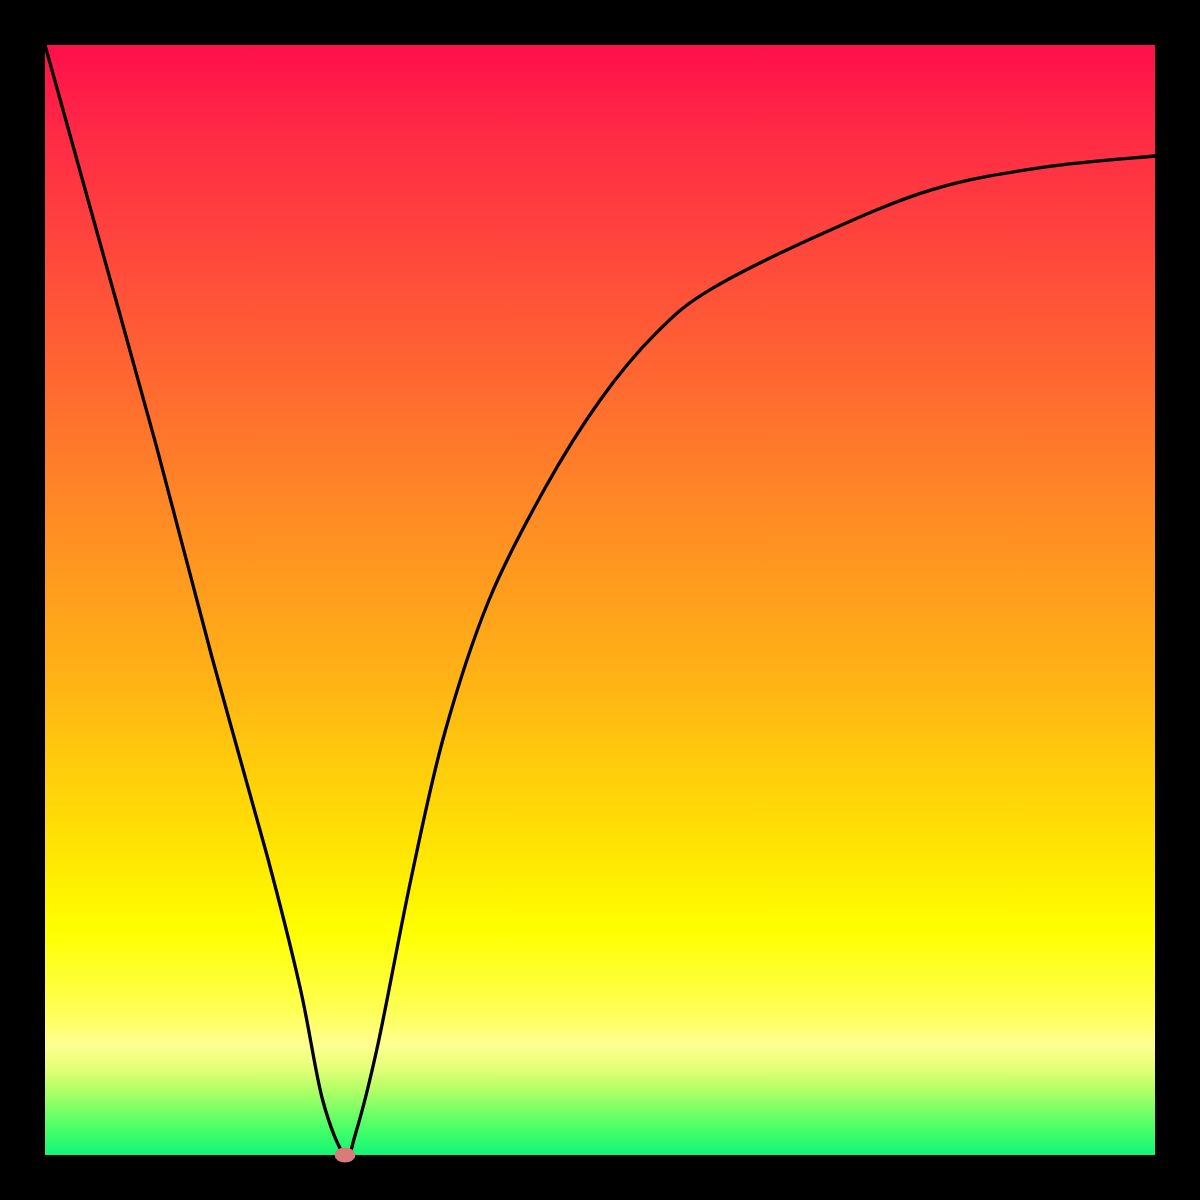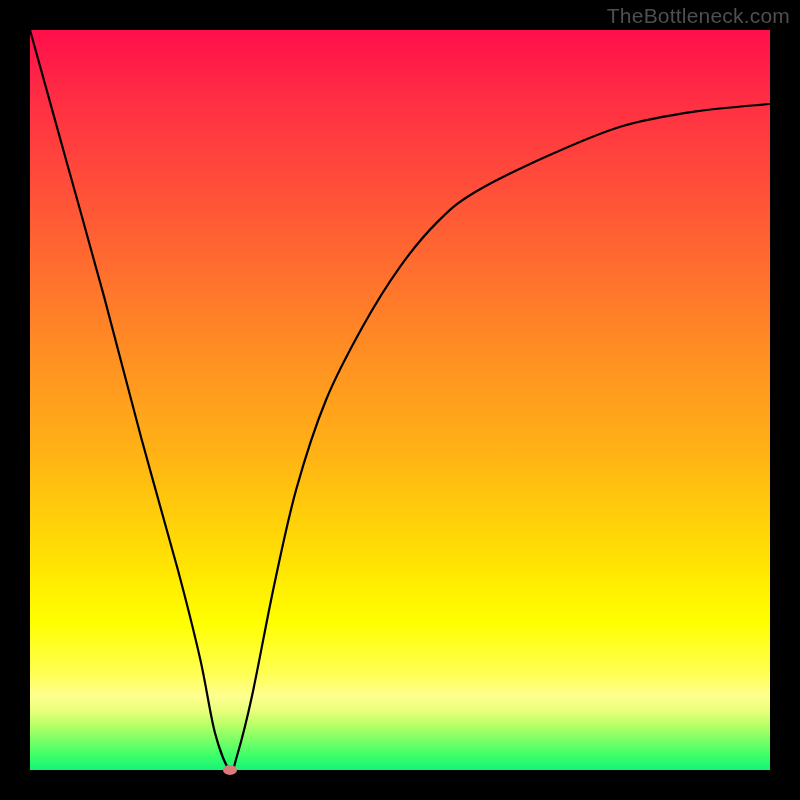--- a/index.html
+++ b/index.html
@@ -75,14 +75,13 @@
 <div class="frame">
 
   <div class="plot-area"></div>
 
   <svg class="curve" viewBox="0 0 740 740" preserveAspectRatio="none">
     <path fill="none" stroke="#000" stroke-width="2.2" stroke-linecap="round" d="M 0 0 C 6.166666666666667 22.200000000000006, 24.666666666666664 88.80000000000004, 37 133.20000000000005 C 49.333333333333336 177.60000000000005, 61.666666666666664 220.76666666666665, 74 266.4 C 86.33333333333333 312.0333333333333, 98.66666666666667 361.3666666666667, 111 407 C 123.33333333333333 452.6333333333333, 138.13333333333333 503.20000000000005, 148 540.2 C 157.86666666666667 577.2, 164.03333333333336 601.8666666666667, 170.20000000000002 629 C 176.36666666666667 656.1333333333333, 180.06666666666666 684.5, 185 703 C 189.93333333333334 721.5, 196.10000000000002 736.3, 199.8 740 C 203.5 743.7, 203.50000000000003 737.5333333333334, 207.20000000000002 725.2 C 210.9 712.8666666666667, 215.83333333333334 694.3666666666667, 222 666 C 228.16666666666666 637.6333333333333, 236.8 589.5333333333333, 244.20000000000002 555 C 251.60000000000002 520.4666666666667, 257.76666666666665 489.6333333333333, 266.4 458.8 C 275.0333333333333 427.9666666666667, 284.9 397.1333333333333, 296 370 C 307.1 342.8666666666667, 320.6666666666667 318.2, 333 296 C 345.3333333333333 273.8, 357.66666666666663 254.06666666666663, 370 236.79999999999995 C 382.33333333333337 219.53333333333327, 394.66666666666674 204.73333333333332, 407.00000000000006 192.39999999999998 C 419.33333333333337 180.06666666666663, 425.5 173.89999999999995, 444 162.79999999999995 C 462.5 151.69999999999996, 493.3333333333333 136.90000000000006, 518 125.80000000000007 C 542.6666666666666 114.70000000000009, 567.3333333333334 103.60000000000007, 592 96.20000000000005 C 616.6666666666666 88.80000000000003, 641.3333333333334 85.09999999999998, 666 81.39999999999998 C 690.6666666666666 77.69999999999997, 727.6666666666666 75.23333333333333, 740 74"></path>
   </svg>
 
   <div class="marker" style="left: 229.8px; top: 770px; background: rgb(216, 123, 123);"></div>
 
-  <div class="watermark">TheBottleneck.com</div>
 </div>
 
 </body></html>

